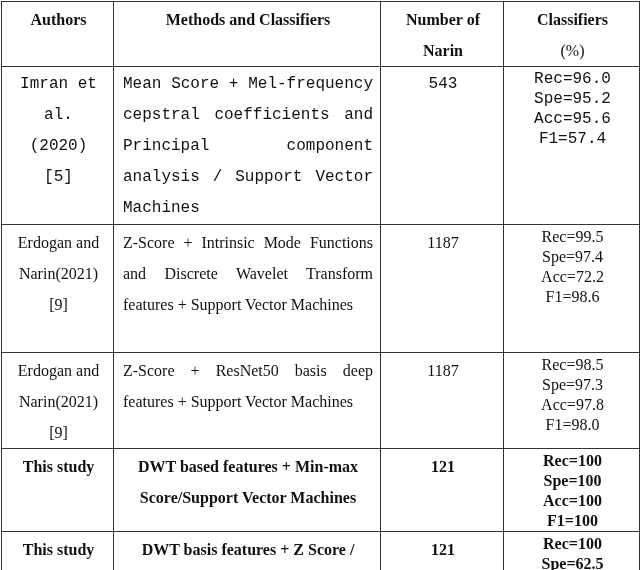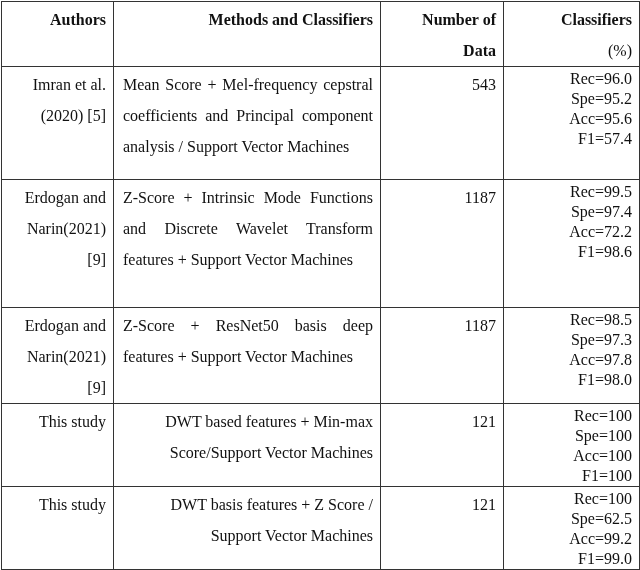--- a/index.html
+++ b/index.html
@@ -1,41 +1,41 @@
 <!DOCTYPE html>
 <html><head>
 <meta charset="utf-8">
 <style>
   html, body { margin:0; padding:0; background:#ffffff; }
   body { width:640px; height:570px; overflow:hidden; font-family:"Liberation Serif", serif; color:#111; }
   table { position:absolute; left:1px; top:1px; border-collapse:collapse; width:638px; table-layout:fixed; }
-  td, th { border:1.5px solid #333; vertical-align:top; padding:2px 7px 0 9px; font-size:16px; line-height:31px; text-align:right; }
+  td, th { border:1.5px solid #333; vertical-align:top; padding:2px 7px 0 9px; font-size:16px; line-height:31px; text-align:center; }
   th { font-weight:bold; }
   col.c1 { width:112px; } col.c2 { width:267px; } col.c3 { width:123px; } col.c4 { width:136px; }
-  tr.h { height:62px; } tr.r1 { height:113px; } tr.r2 { height:128px; } tr.r3 { height:93px; } tr.r4 { height:82px; } tr.r5 { height:82px; }
+  tr.h { height:62px; } tr.r1 { height:113px;font-family:Liberation Mono, monospace; } tr.r2 { height:128px; } tr.r3 { height:93px; } tr.r4 { height:82px; } tr.r5 { height:82px; }
   .just { text-align:justify; text-align-last:left; }
   .perf div { line-height:20px; }
   .perf { padding-top:2px; }
-  .bold { font-weight:normal; }
+  .bold { font-weight:bold; }
 </style>
 </head>
 <body>
 
 <table>
   <colgroup>
       <col class="c1">
       <col class="c2">
       <col class="c3">
       <col class="c4">
     </colgroup>
   <tbody>
       <tr class="h">
     <th><span>Authors</span></th>
     <th><span>Methods and Classifiers</span></th>
-    <th><span>Number of</span><br><span>Data</span></th>
+    <th><span>Number of</span><br><span>Narin</span></th>
     <th><span>Classifiers</span><br><span style="font-weight:normal">(%)</span></th>
   </tr>
 
   <tr class="r1">
     <td><span>Imran et al.</span><br><span>(2020) [5]</span></td>
     <td class="just">Mean Score + Mel-frequency cepstral coefficients and Principal component analysis / Support Vector Machines</td>
     <td>543</td>
     <td class="perf">
       <div>Rec=96.0</div>
       <div>Spe=95.2</div>

